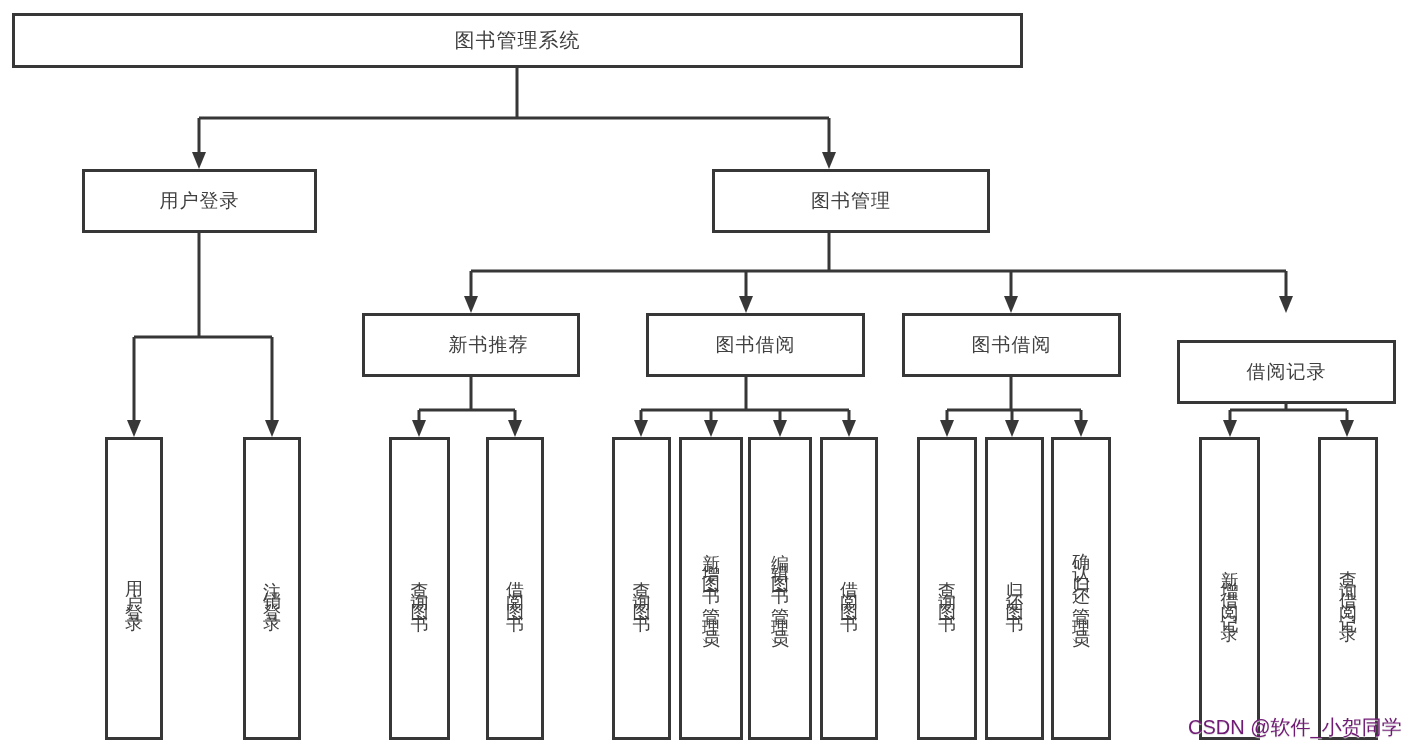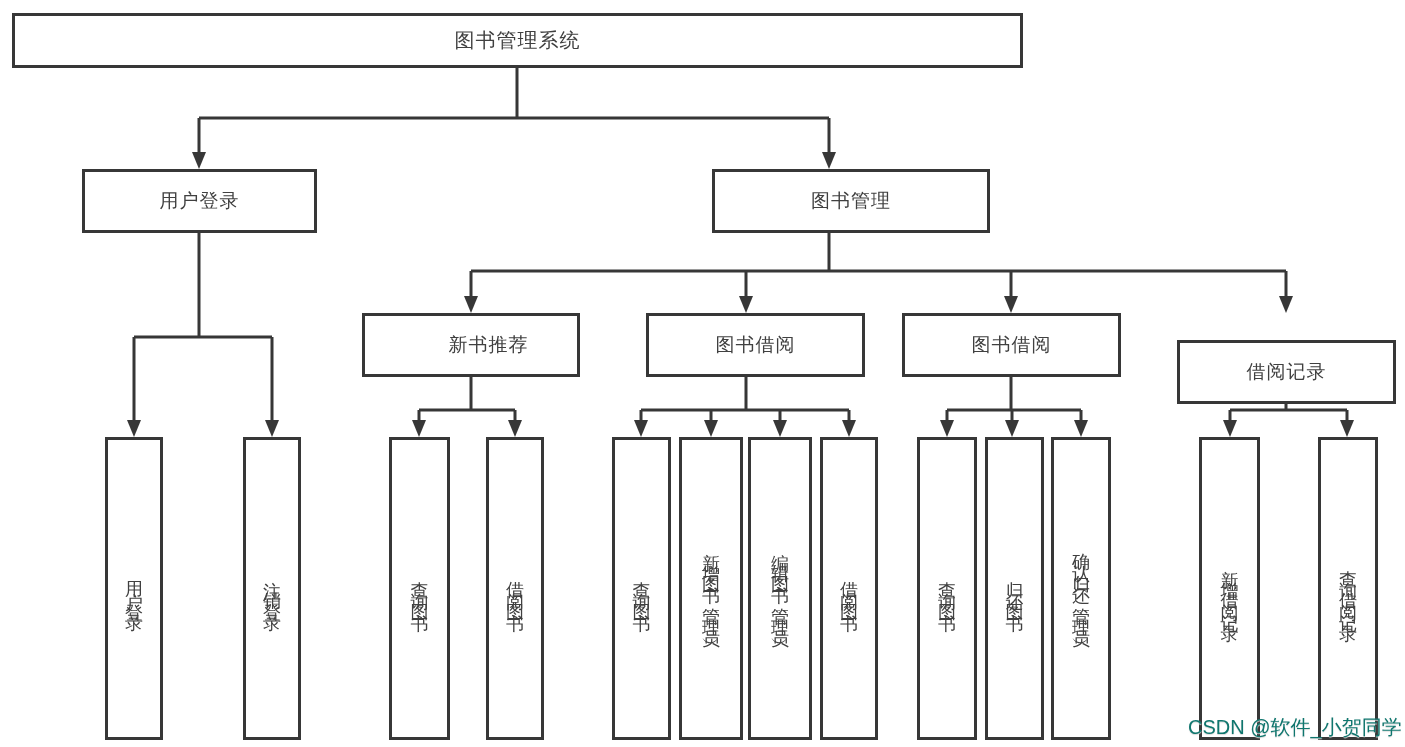--- a/index.html
+++ b/index.html
@@ -48,21 +48,21 @@
     letter-spacing: 11px;
     line-height: 1;
     padding: 10px 0;
   }
   #watermark {
     position: absolute;
     left: 1188px;
     top: 714px;
     width: 212px;
     font-size: 20px;
-    color: #0f766e;
+    color: #701a75;
     white-space: nowrap;
     text-shadow: 0 1px 1px #d9d9d9;
   }
 </style>
 </head>
 <body>
 
 <div id="canvas">
 
   <svg id="connectors" viewBox="0 0 1405 747" xmlns="http://www.w3.org/2000/svg">

